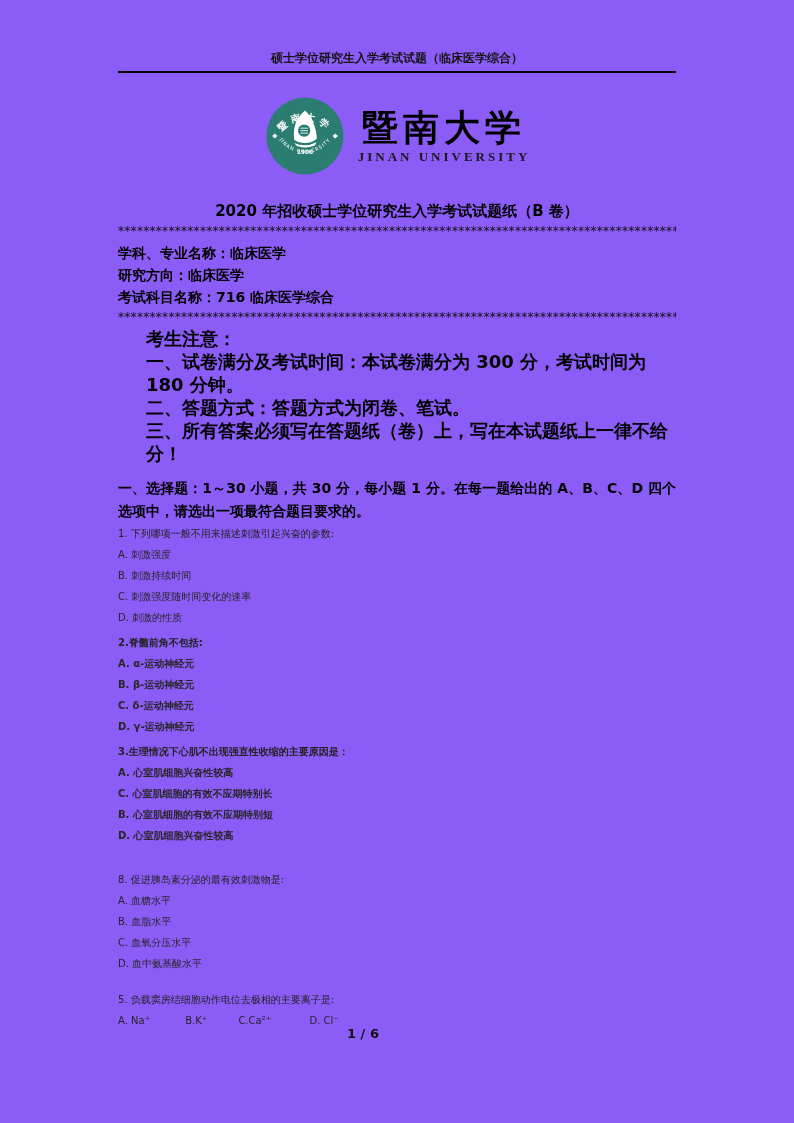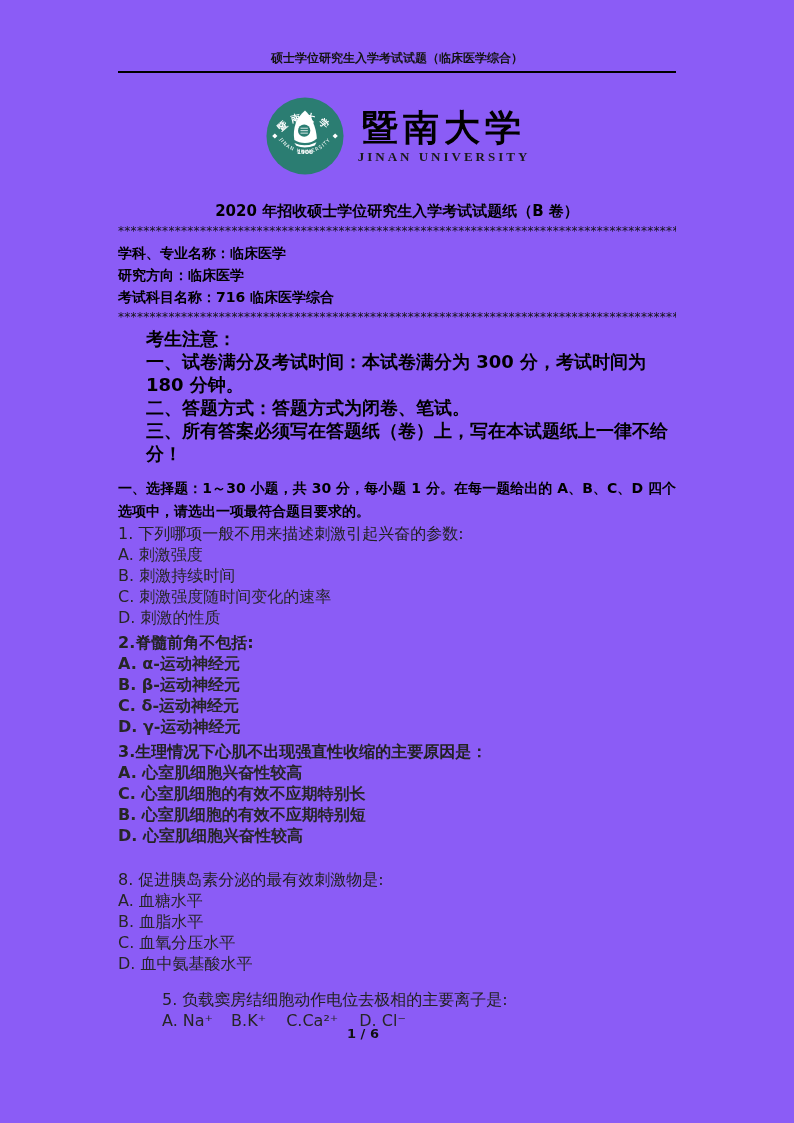--- a/index.html
+++ b/index.html
@@ -12,25 +12,25 @@
   .seal{width:82px;height:82px;flex:0 0 auto;}
   .uni-text{text-align:center;}
   .uni-cn{font-family:"DejaVu Serif",serif;font-size:36px;font-weight:900;letter-spacing:5px;line-height:40px;color:#000;}
   .uni-en{font-family:"Liberation Serif","DejaVu Serif",serif;font-size:13px;font-weight:700;letter-spacing:3px;margin-top:2px;color:#191919;}
   .paper-title{margin-top:24px;text-align:center;font-size:15px;font-weight:700;line-height:20px;}
   .stars{margin-top:3px;font-size:12px;line-height:14px;white-space:nowrap;overflow:hidden;letter-spacing:0.3px;color:#111;}
   .stars.second{margin-top:2px;}
   .meta{margin-top:4px;font-size:14px;font-weight:700;line-height:22px;}
   .notice{margin-top:3px;margin-left:28px;font-size:18px;font-weight:700;line-height:23px;}
   .section-intro{margin-top:12px;font-size:14px;font-weight:700;line-height:23px;text-align:justify;}
-  .question{font-size:16px;line-height:21px;color:#262626;}
+  .question{font-size:10px;line-height:21px;color:#262626;}
   .question .stem{color:#222;}
   .q-gap{margin-top:4px;font-weight:bold;}
   .q-gap-lg{margin-top:23px;}
-  .q-gap-sm{margin-top:15px;margin-left:44px;}
+  .q-gap-sm{margin-top:15px;}
   .opt-inline span{display:inline-block;}
   .opt-inline .w1{min-width:64px;}
   .opt-inline .w2{min-width:50px;}
   .opt-inline .w3{min-width:68px;}
   .footer{position:absolute;left:0;top:1026px;width:726px;text-align:center;font-size:13px;font-weight:700;color:#111;}
 </style>
 </head>
 <body>
 
 <div class="page">

